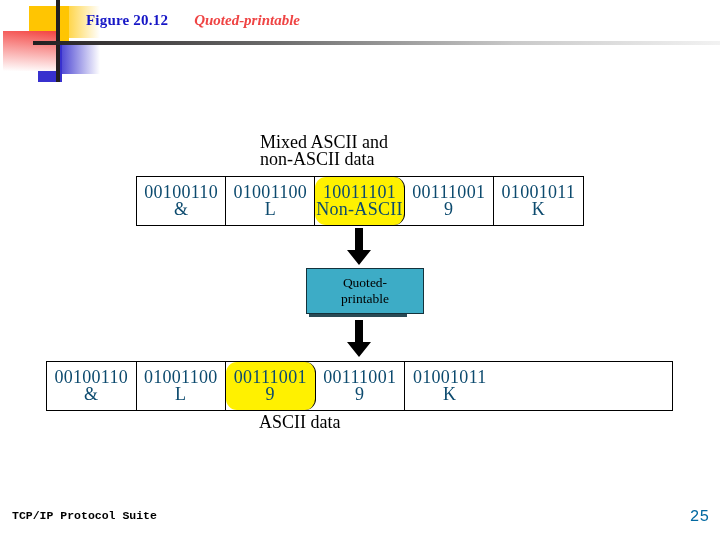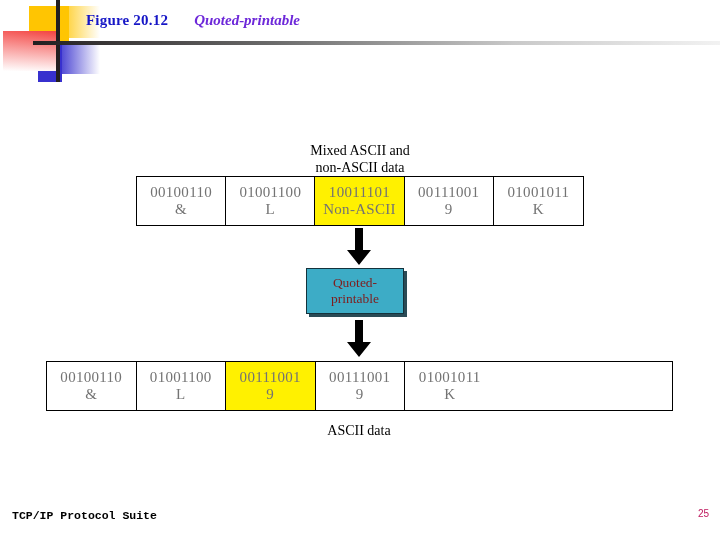--- a/index.html
+++ b/index.html
@@ -78,95 +78,94 @@
     white-space: nowrap;
     font-family: "Liberation Serif", serif;
   }
   .title-figure {
     color: #1616C6;
     font-weight: bold;
     font-size: 15px;
     letter-spacing: 0.2px;
   }
   .title-name {
-    color: #6d28d9;
+    color: #ef4444;
     font-weight: bold;
     font-style: italic;
     font-size: 15px;
     margin-left: 22px;
   }
 
   
   #diagram { position: absolute; left: 0; top: 0; width: 720px; height: 540px; }
 
   .caption {
     position: absolute;
     font-family: "Liberation Serif", serif;
-    font-size: 14px;
+    font-size: 18px;
     color: #000000;
-    text-align: center;
+    text-align: left;
     line-height: 17px;
     white-space: pre-line;
-    margin-top: 8px;
   }
   #top-caption { left: 260px; top: 134px; width: 200px; }
   #bottom-caption { left: 259px; top: 414px; width: 200px; }
 
   .byte-table {
     position: absolute;
     display: flex;
     border: 1.5px solid #000000;
     box-sizing: border-box;
     background: #ffffff;
   }
   .byte-cell {
     box-sizing: border-box;
     border-right: 1.5px solid #000000;
     font-family: "Liberation Serif", serif;
-    font-size: 15px;
-    color: #737373;
+    font-size: 18px;
+    color: #0c4a6e;
     display: flex;
     flex-direction: column;
     align-items: center;
     justify-content: center;
     line-height: 17px;
     background: #ffffff;
   }
   .byte-cell:last-child { border-right: none; align-items: center; }
-  .byte-cell.hl { background: #FFF100; }
+  .byte-cell.hl { background: #FFF100; border-radius: 11px; }
   .byte-bits { letter-spacing: 0.3px; }
   .byte-char { letter-spacing: 0.3px; }
 
   #top-table { left: 136px; top: 176px; width: 448px; height: 50px; }
   #top-table .byte-cell { width: 89.5px; }
 
   #bottom-table { left: 46px; top: 361px; width: 627px; height: 50px; }
   #bottom-table .byte-cell { width: 89.5px; }
 
   
   #qp-shadow {
     position: absolute;
     left: 309px; top: 271px;
     width: 98px; height: 46px;
     background: #2a4a55;
   }
   #qp-box {
     position: absolute;
     left: 306px; top: 268px;
-    width: 98px; height: 46px;
+    width: 118px; height: 46px;
     background: #3DACC6;
     border: 1.5px solid #14323c;
     box-sizing: border-box;
     display: flex;
     flex-direction: column;
     align-items: center;
     justify-content: center;
     font-family: "Liberation Serif", serif;
     font-size: 13.5px;
-    color: #7f1d1d;
+    color: #000000;
     line-height: 16px;
     text-align: center;
   }
 
   
   .arrow {
     position: absolute;
     width: 30px; height: 38px;
   }
 
@@ -178,23 +177,23 @@
     position: absolute;
     left: 12px; top: 509px;
     font-family: Liberation Mono, monospace;
     font-size: 11.5px;
     font-weight: bold;
     color: #000000;
   }
   #footer-right {
     position: absolute;
     right: 11px; top: 508px;
-    font-family: Liberation Sans, sans-serif;
-    font-size: 10px;
-    color: #be185d;
+    font-family: Liberation Mono, monospace;
+    font-size: 16px;
+    color: #0369a1;
   }
 </style>
 </head>
 <body>
 
 <div id="header-decoration">
   <div class="deco-yellow-fade"></div>
   <div class="deco-yellow"></div>
   <div class="deco-blue-fade"></div>
   <div class="deco-blue"></div>

